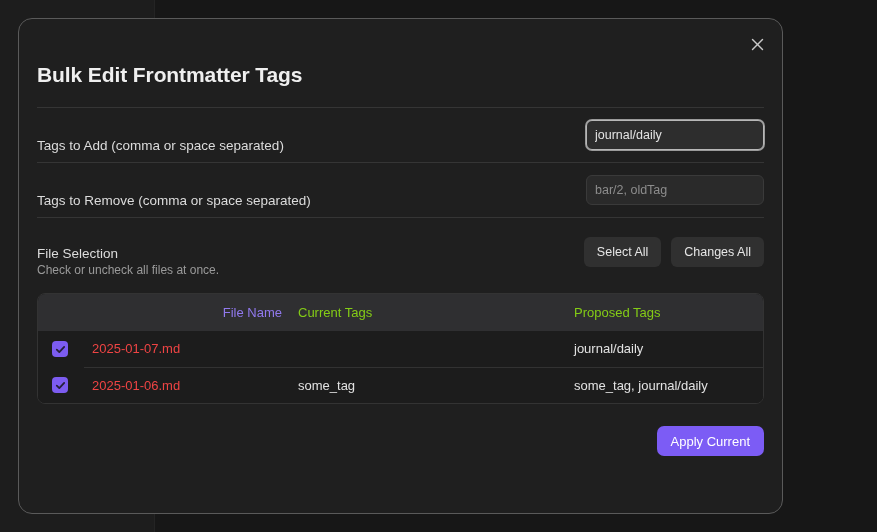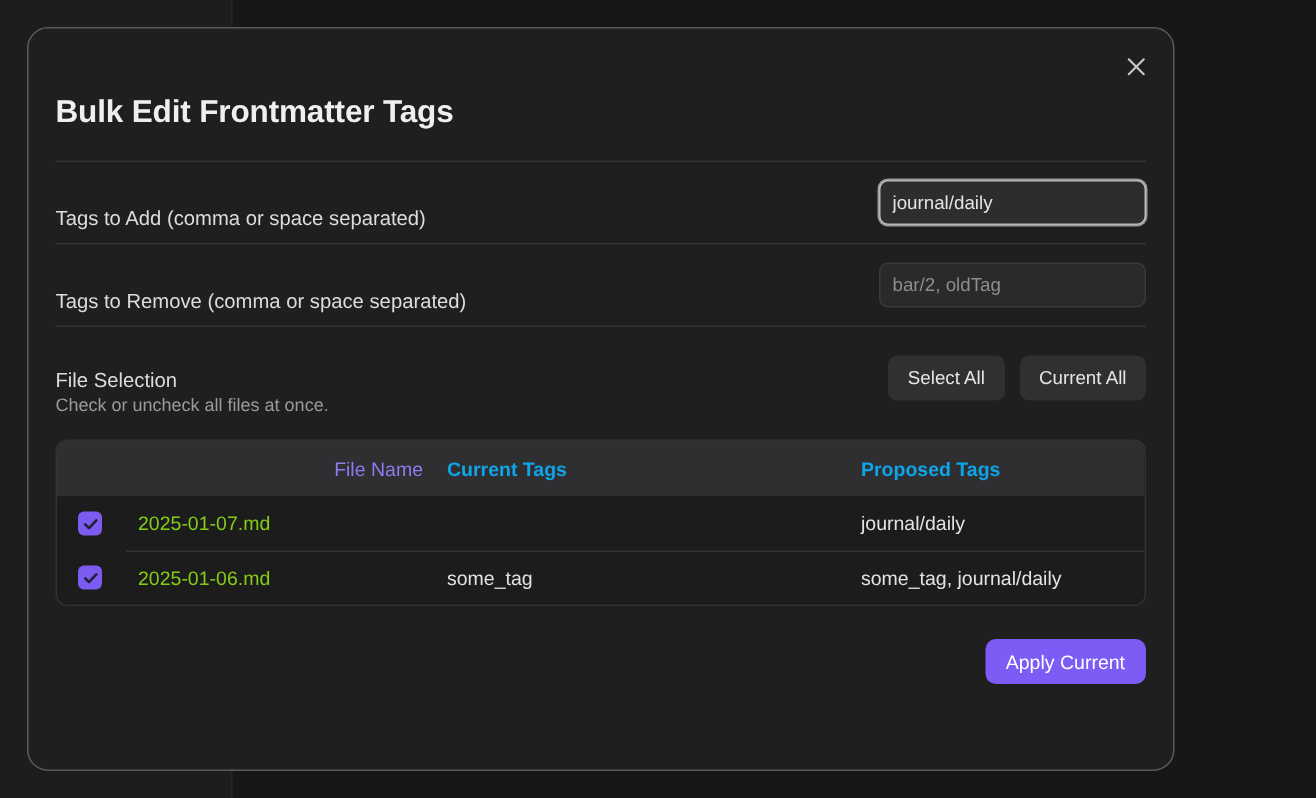--- a/index.html
+++ b/index.html
@@ -138,43 +138,43 @@
   }
   table#file-table {
     width: 100%;
     border-collapse: collapse;
     table-layout: fixed;
   }
   #file-table thead tr { background: #2f2f31; }
   #file-table th {
     text-align: left;
     font-size: 13px;
-    font-weight: bold;
-    color: #0ea5e9;
+    font-weight: normal;
+    color: #84cc16;
     padding: 11px 8px;
     border: none;
   }
   #file-table th.col-file-name { color: #9179ee; font-weight: normal; text-align: right; }
   .col-check  { width: 46px; }
   .col-name   { width: 206px; }
   .col-cur    { width: 276px; }
   .col-prop   { width: auto; }
 
   #file-table td {
     padding: 10px 8px;
     font-size: 13px;
     color: #e2e2e2;
     border-top: 1px solid #323232;
     background: #1c1c1c;
     vertical-align: middle;
   }
   #file-table tbody tr:first-child td { border-top: none; }
   #file-table td.cell-check { border-top: none; padding-left: 14px; }
   #file-table td.cell-name a {
-    color: #84cc16;
+    color: #ef4444;
     text-decoration: none;
     cursor: pointer;
   }
 
   .checkbox {
     width: 16px;
     height: 16px;
     border-radius: 4px;
     background: #7c5cf0;
     display: flex;
@@ -246,21 +246,21 @@
 
     <div class="divider"></div>
 
     <div class="setting-row">
       <div class="setting-info">
         <span class="setting-name">File Selection</span>
         <span class="setting-desc">Check or uncheck all files at once.</span>
       </div>
       <div class="setting-control">
         <button class="btn">Select All</button>
-        <button class="btn">Current All</button>
+        <button class="btn">Changes All</button>
       </div>
     </div>
 
     <div id="file-table-wrap">
       <table id="file-table">
         <colgroup>
           <col class="col-check">
             <col class="col-name">
             <col class="col-cur">
             <col class="col-prop">

